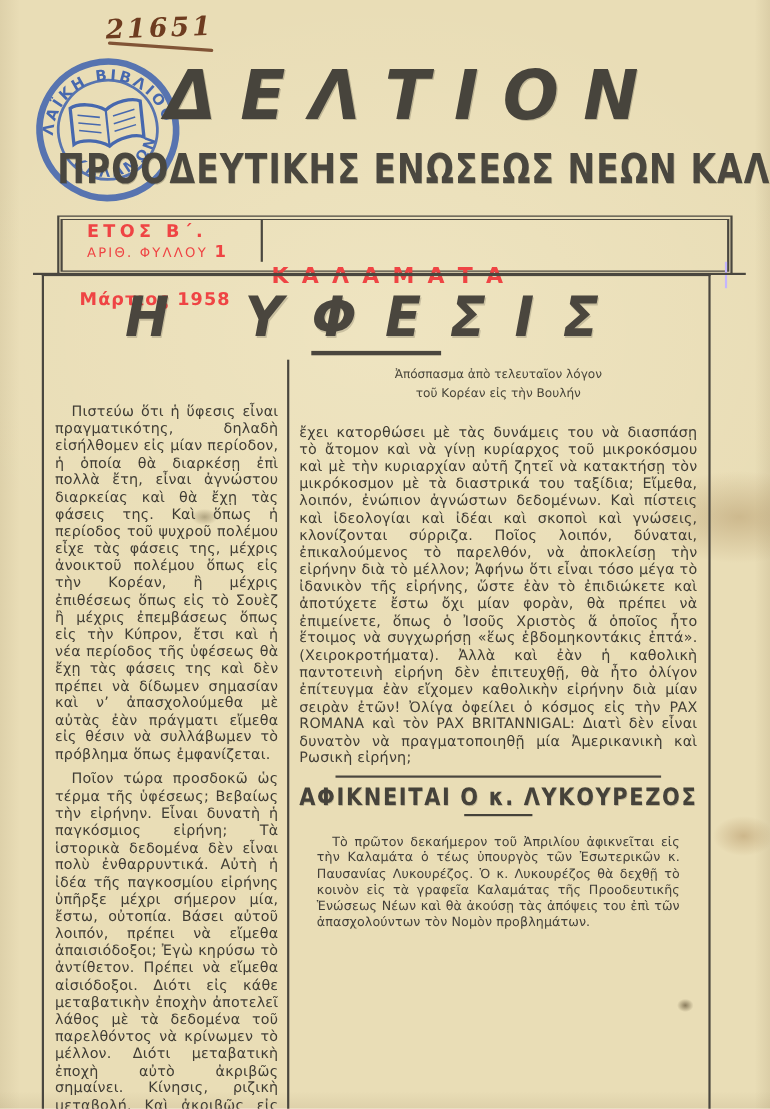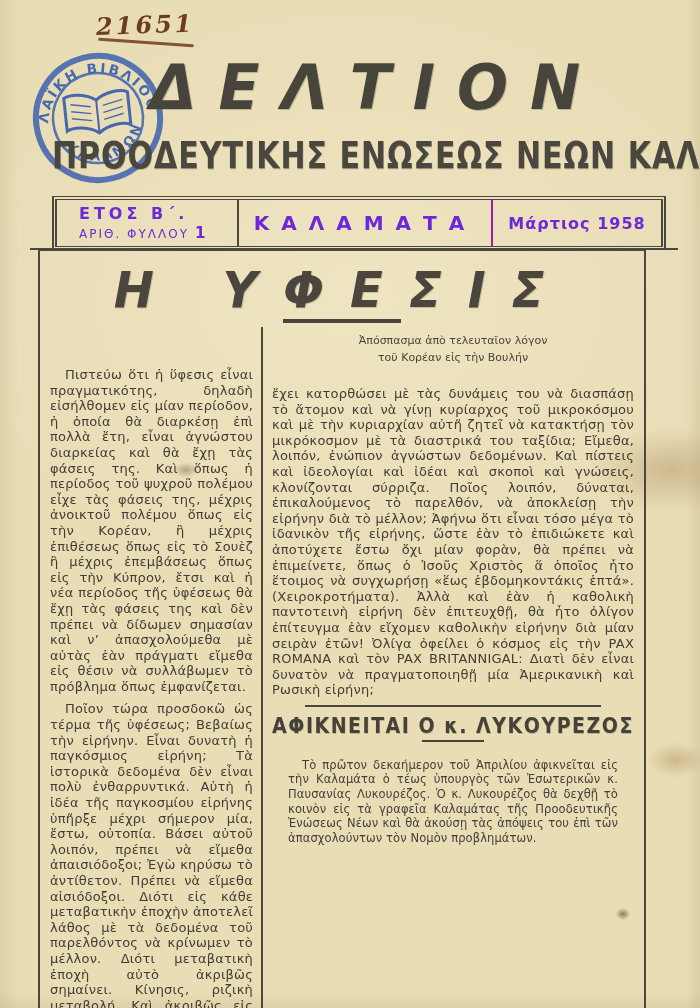--- a/index.html
+++ b/index.html
@@ -53,28 +53,28 @@
     text-align:justify;text-align-last:justify;
     letter-spacing:1px;white-space:nowrap;display:block;
     text-shadow:.5px .5px 0 rgba(60,55,40,.3);
   }
 
   
   .dateline{
     position:absolute;left:52px;top:196px;width:604px;height:46px;
     border-top:4px double #4a473f;border-bottom:4px double #4a473f;
     border-left:5px double #4a473f;border-right:5px double #4a473f;
-    display:flex;align-items:stretch;color:#6d28d9;
+    display:flex;align-items:stretch;color:#ef4444;flex-direction:column;
   }
   .dl-cell{display:flex;flex-direction:column;justify-content:center;}
   .dl-issue{width:158px;border-right:2px solid #4a473f;padding-left:22px;}
   .dl-issue .l1{font-size:16px;font-weight:bold;letter-spacing:4px;}
   .dl-issue .l2{font-size:12px;letter-spacing:2px;margin-top:1px;}
   .dl-issue .l2 b{font-size:15px;margin-left:6px;}
-  .dl-city{flex:1;border-right:2px solid #a21caf;align-items:center;
+  .dl-city{flex:1;border-right:2px solid #c4b5fd;align-items:center;
     font-size:20px;font-weight:bold;letter-spacing:12px;text-align:center;}
   .dl-date{width:168px;align-items:center;font-size:16px;font-weight:bold;letter-spacing:1px;}
 
   
   .box-topline{position:absolute;left:30px;top:248px;width:648px;height:2px;background:#4a473f;}
   .article-box{
     position:absolute;left:38px;top:249px;width:608px;height:829px;
     border:2px solid #4a473f;border-bottom:6px double #44413a;
     box-sizing:border-box;overflow:hidden;
   }

